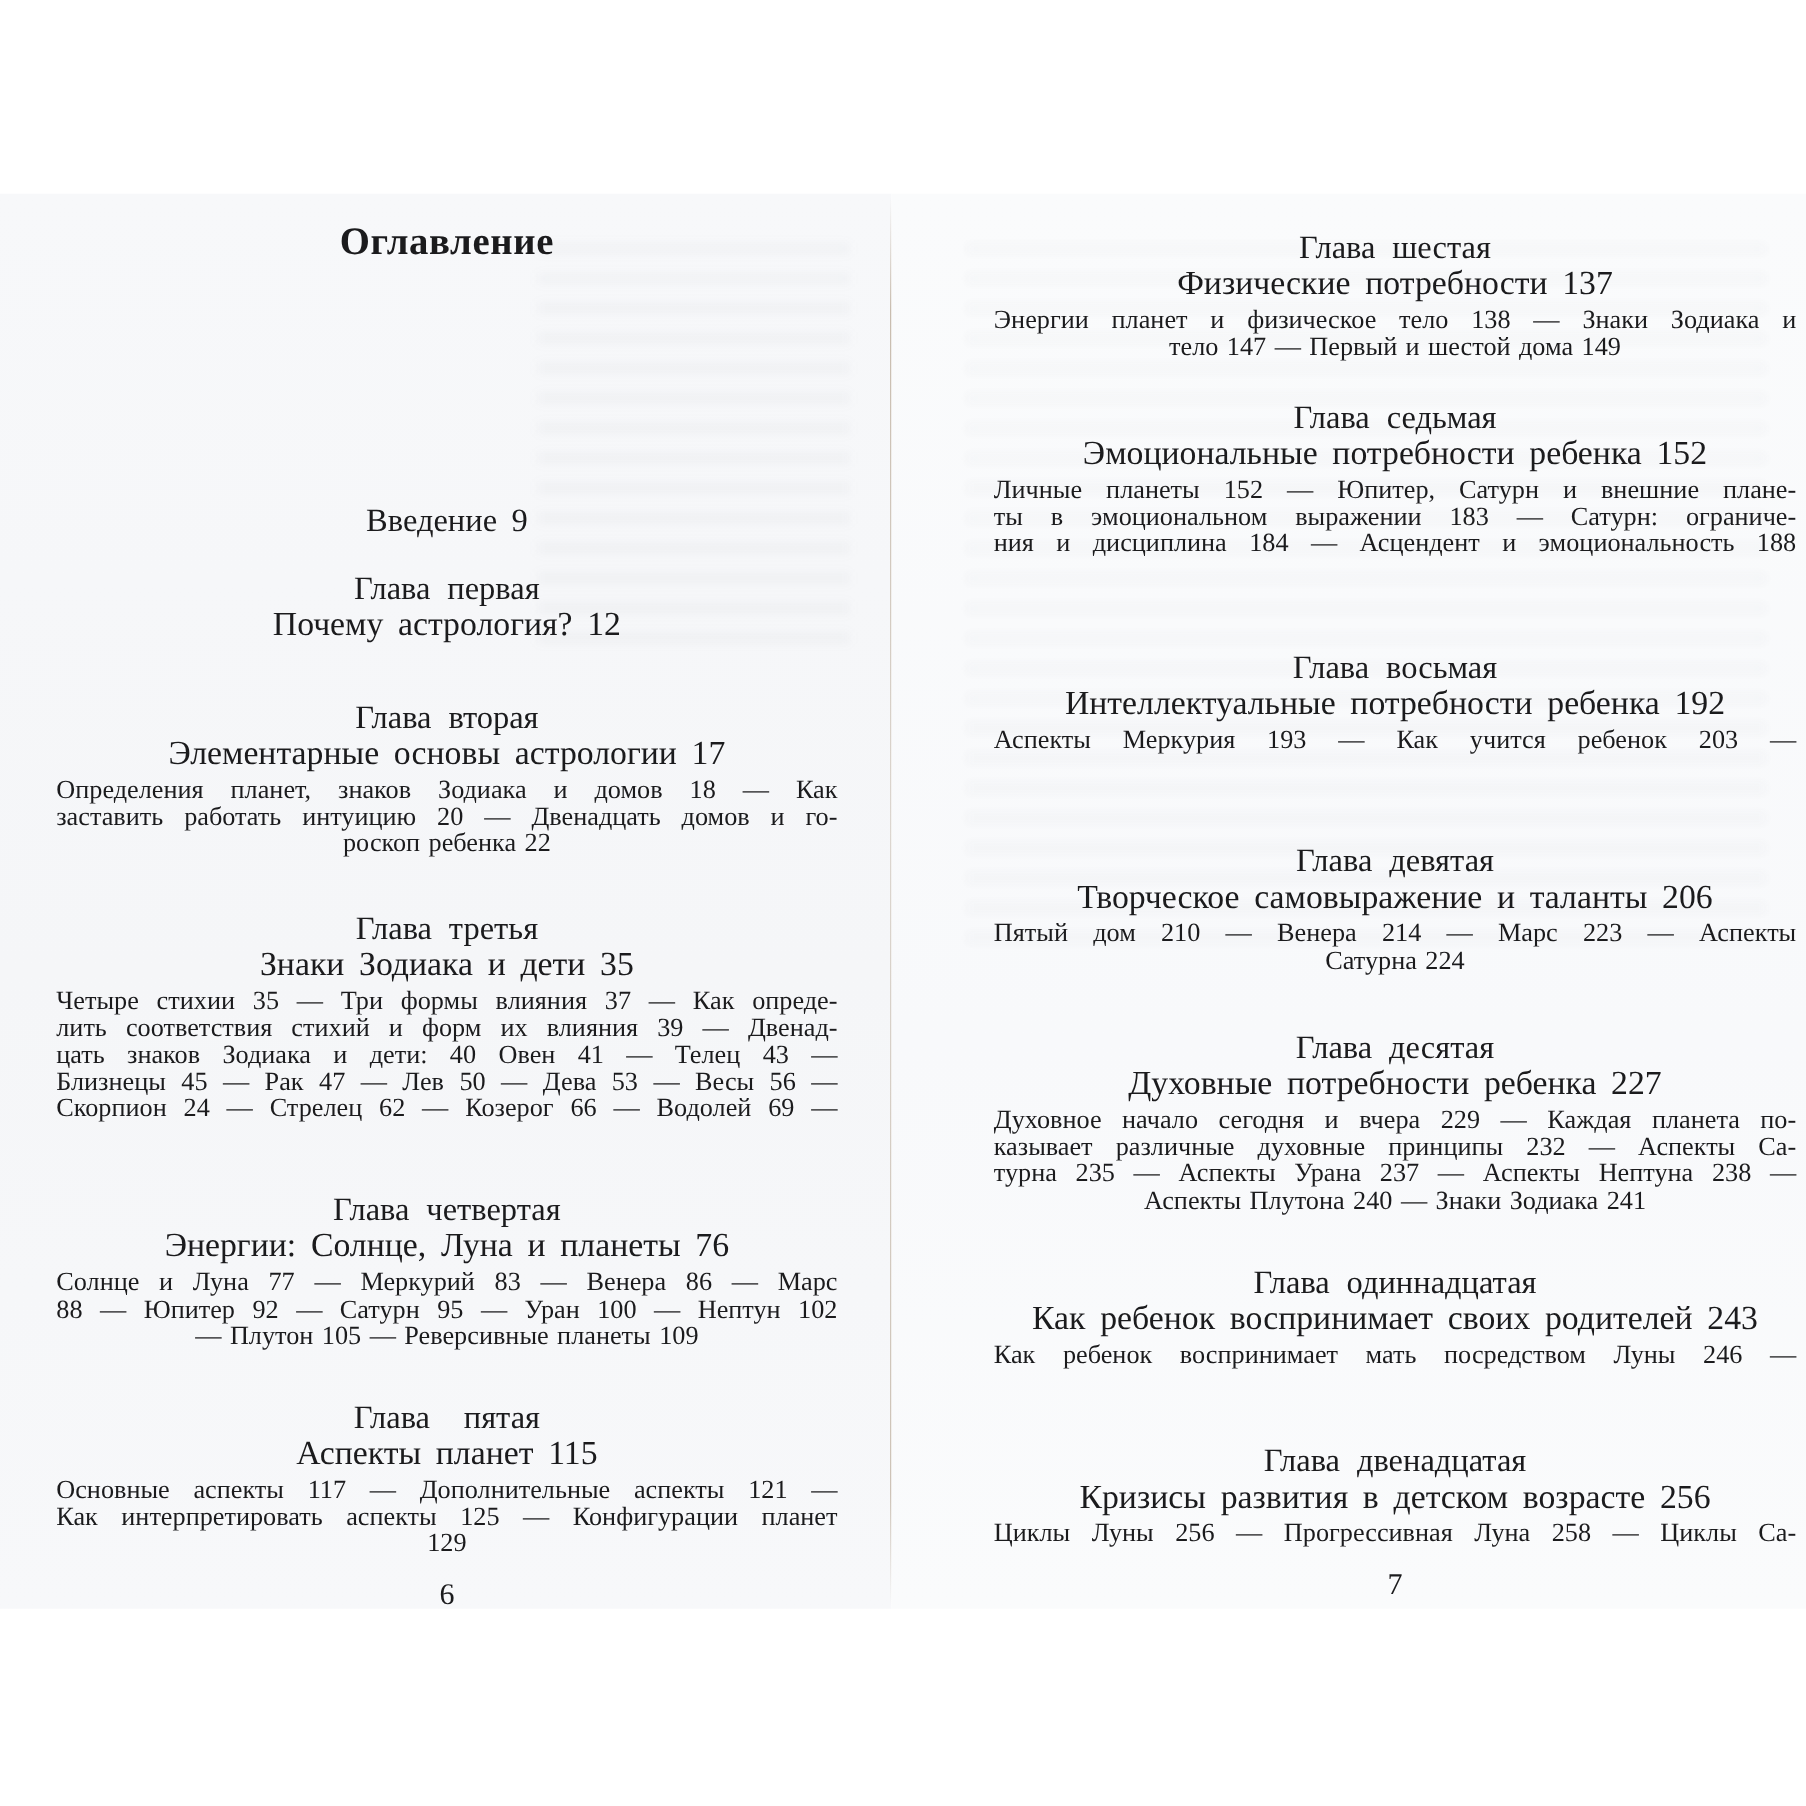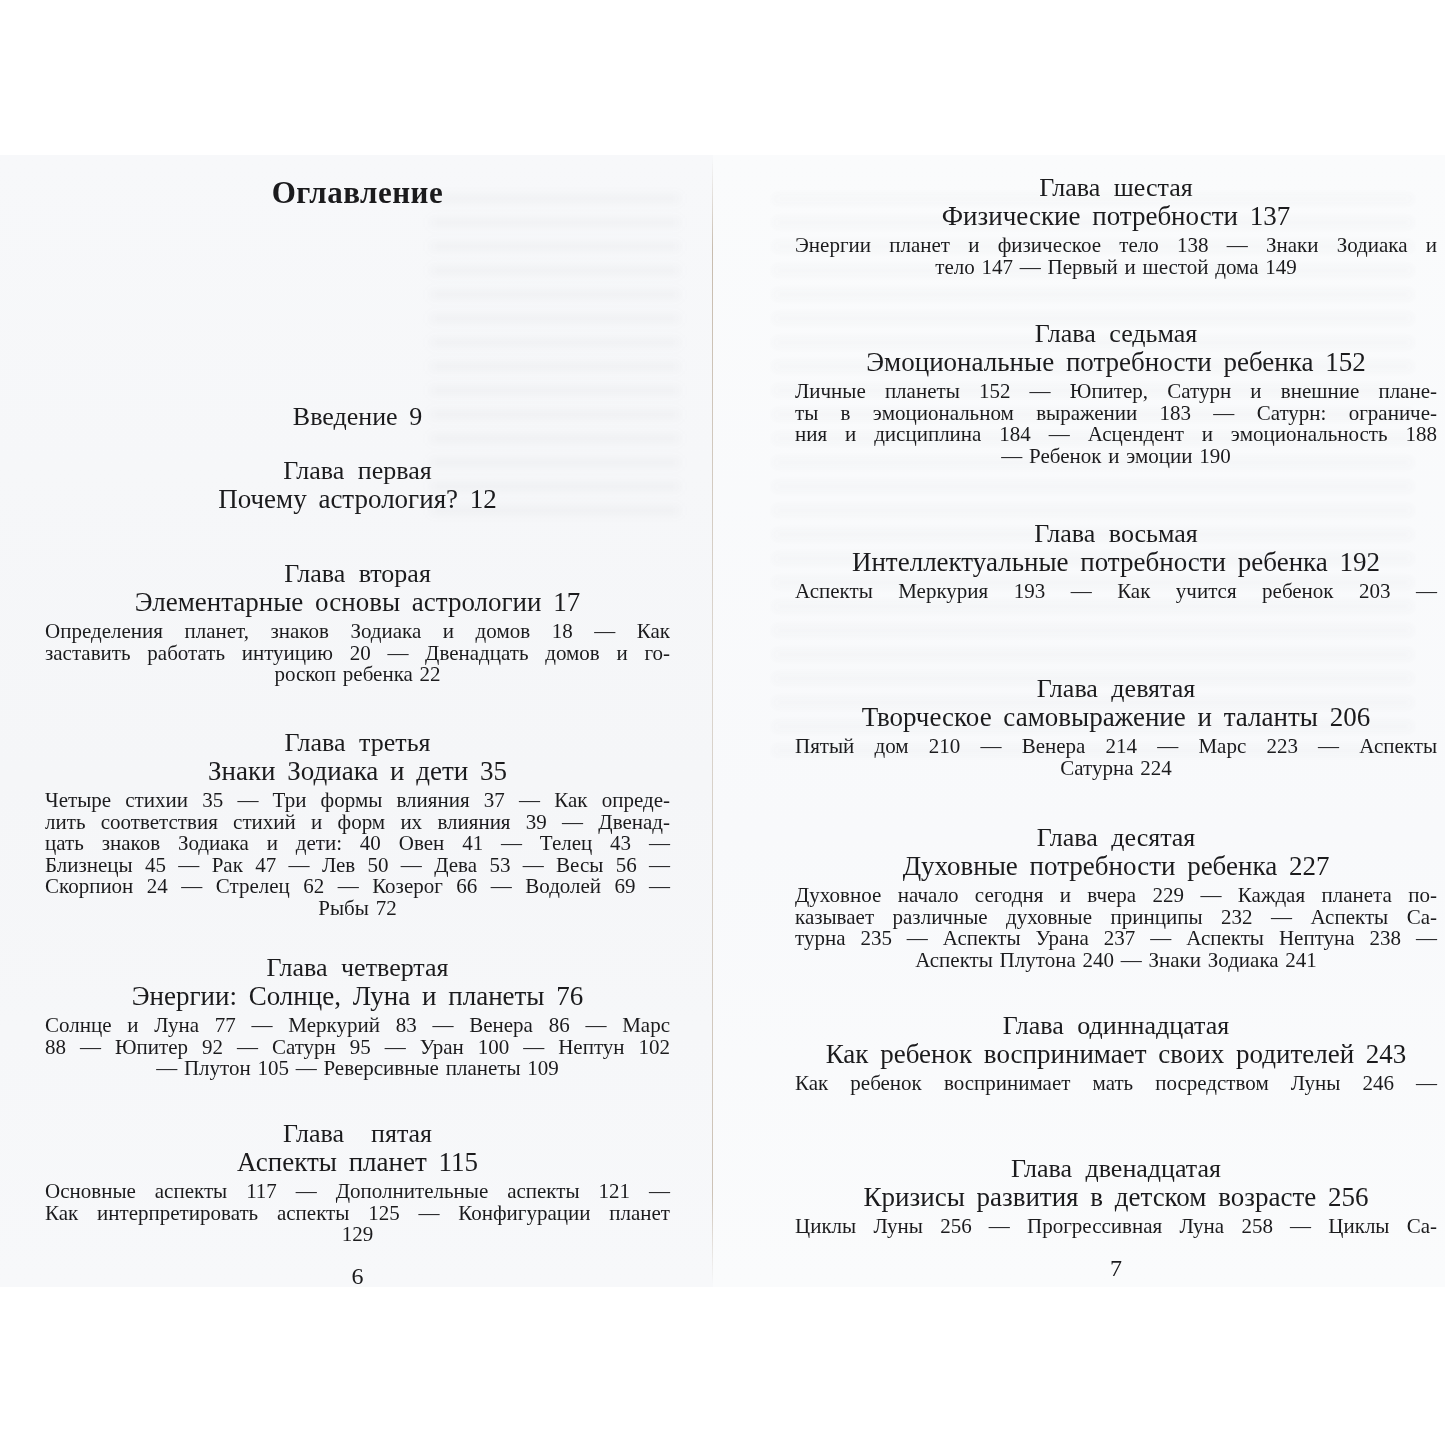--- a/index.html
+++ b/index.html
@@ -61,21 +61,21 @@
   }
 
   .chapter { position: absolute; left: 0; width: 100%; text-align: center; }
   
   .page-left  .c0 { top: 303px; }
   .page-left  .c1 { top: 406px; }
   .page-left  .c2 { top: 575px; }
   .page-left  .c3 { top: 800px; }
   .page-left  .c4 { top: 966px; }
   
-  .page-right .c0 { top: 20px; }
+  .page-right .c0 { top: 30px; }
   .page-right .c1 { top: 166px; }
   .page-right .c2 { top: 366px; }
   .page-right .c3 { top: 521px; }
   .page-right .c4 { top: 670px; }
   .page-right .c5 { top: 858px; }
   .page-right .c6 { top: 1001px; }
 
   .ch-head  { font-size: 26px; line-height: 26px; word-spacing: 7px; white-space: pre-wrap; }
   .ch-title { font-size: 27px; line-height: 26px; word-spacing: 5px; margin-top: 2px; }
   .ch-sub   { margin-top: 6px; }
@@ -122,21 +122,20 @@
 
   <section class="chapter c2">
     <div class="ch-head">Глава третья</div>
     <div class="ch-title">Знаки Зодиака и дети 35</div>
     <div class="ch-sub">
                 <div class="sub-line">Четыре стихии 35 — Три формы влияния 37 — Как опреде-</div>
                 <div class="sub-line">лить соответствия стихий и форм их влияния 39 — Двенад-</div>
                 <div class="sub-line">цать знаков Зодиака и дети: 40 Овен 41 — Телец 43 —</div>
                 <div class="sub-line">Близнецы 45 — Рак 47 — Лев 50 — Дева 53 — Весы 56 —</div>
                 <div class="sub-line">Скорпион 24 — Стрелец 62 — Козерог 66 — Водолей 69 —</div>
-                <div class="sub-line last">Рыбы 72</div>
               </div>
   </section>
 
   <section class="chapter c3">
     <div class="ch-head">Глава четвертая</div>
     <div class="ch-title">Энергии: Солнце, Луна и планеты 76</div>
     <div class="ch-sub">
                 <div class="sub-line">Солнце и Луна 77 — Меркурий 83 — Венера 86 — Марс</div>
                 <div class="sub-line">88 — Юпитер 92 — Сатурн 95 — Уран 100 — Нептун 102</div>
                 <div class="sub-line last">— Плутон 105 — Реверсивные планеты 109</div>
@@ -170,21 +169,20 @@
               </div>
   </section>
 
   <section class="chapter c1">
     <div class="ch-head">Глава седьмая</div>
     <div class="ch-title">Эмоциональные потребности ребенка 152</div>
     <div class="ch-sub">
                 <div class="sub-line">Личные планеты 152 — Юпитер, Сатурн и внешние плане-</div>
                 <div class="sub-line">ты в эмоциональном выражении 183 — Сатурн: ограниче-</div>
                 <div class="sub-line">ния и дисциплина 184 — Асцендент и эмоциональность 188</div>
-                <div class="sub-line last">— Ребенок и эмоции 190</div>
               </div>
   </section>
 
   <section class="chapter c2">
     <div class="ch-head">Глава восьмая</div>
     <div class="ch-title">Интеллектуальные потребности ребенка 192</div>
     <div class="ch-sub">
                 <div class="sub-line">Аспекты  Меркурия 193 — Как учится ребенок 203 —</div>
               </div>
   </section>

